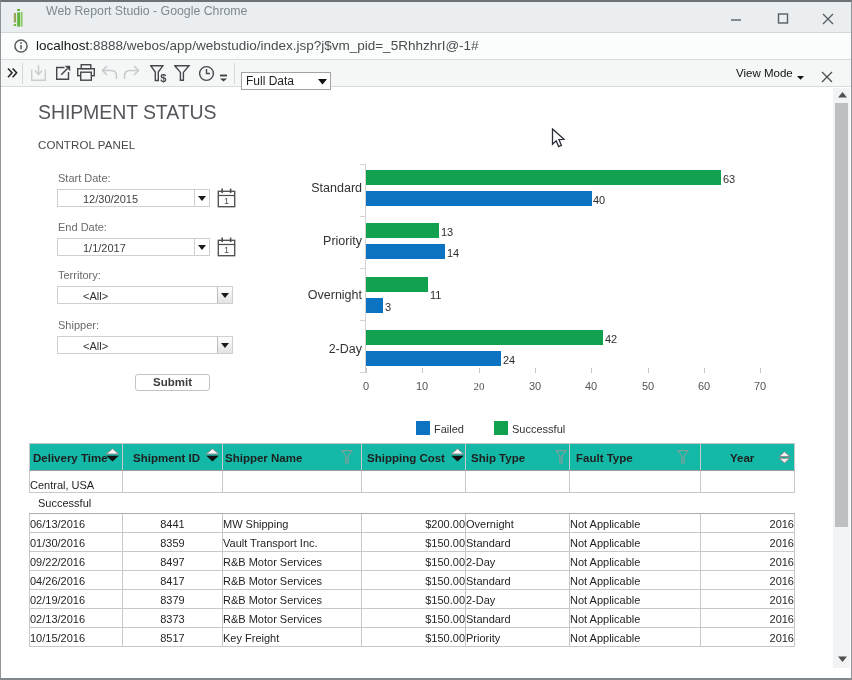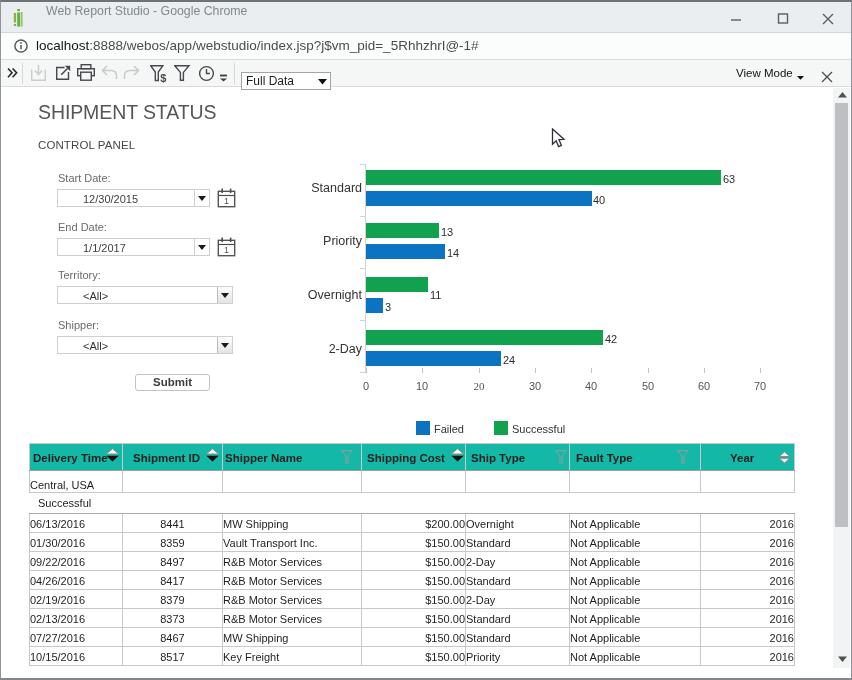--- a/index.html
+++ b/index.html
@@ -383,29 +383,20 @@
   <tr>
         <td class="cl">02/13/2016</td>
         <td class="cc">8373</td>
         <td class="cl4">R&amp;B Motor Services</td>
         <td class="cr5">$150.00</td>
         <td class="cl5">Standard</td>
         <td class="cl6">Not Applicable</td>
         <td class="cr10">2016</td>
       </tr>
   <tr>
-        <td class="cl">07/27/2016</td>
-        <td class="cc">8467</td>
-        <td class="cl4">MW Shipping</td>
-        <td class="cr5">$150.00</td>
-        <td class="cl5">Standard</td>
-        <td class="cl6">Not Applicable</td>
-        <td class="cr10">2016</td>
-      </tr>
-  <tr>
         <td class="cl">10/15/2016</td>
         <td class="cc">8517</td>
         <td class="cl4">Key Freight</td>
         <td class="cr5">$150.00</td>
         <td class="cl5">Priority</td>
         <td class="cl6">Not Applicable</td>
         <td class="cr10">2016</td>
       </tr>
 </tbody>
   </table>

